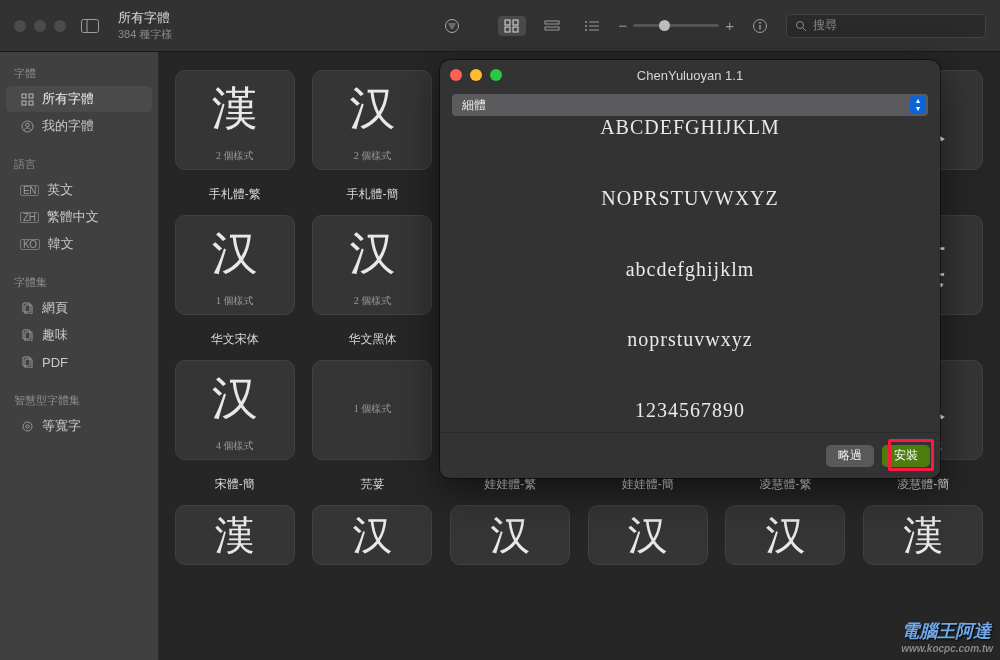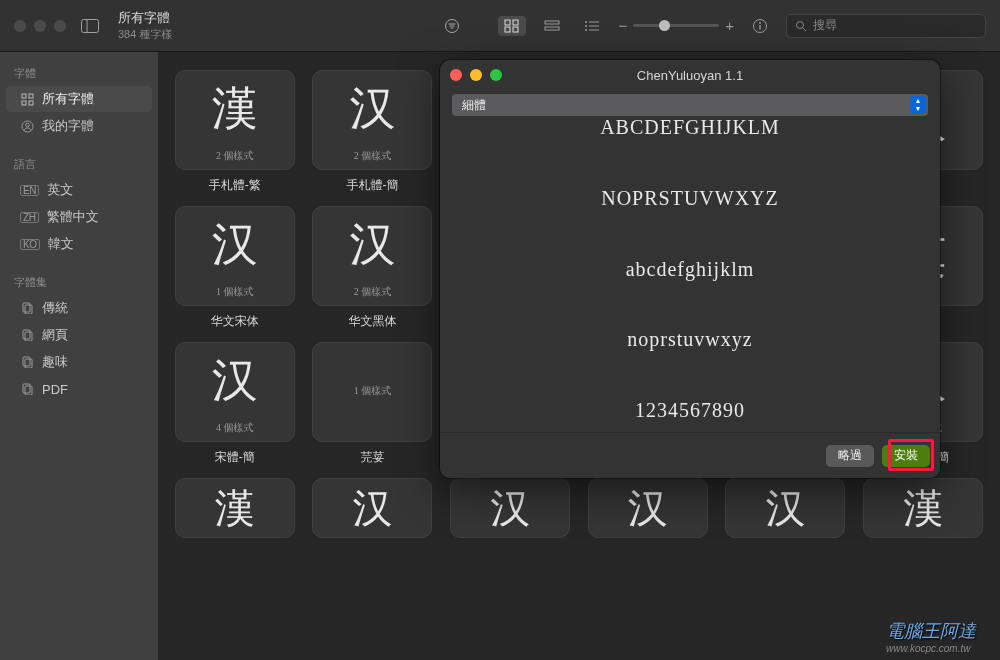--- a/index.html
+++ b/index.html
@@ -94,21 +94,21 @@
   .tile {
     width: 120px; height: 100px;
     background: #353536; border: 1px solid #414141;
     border-radius: 10px;
     display: flex; flex-direction: column;
     align-items: center; justify-content: center;
     overflow: hidden;
   }
   .glyph { font-size: 46px; color: #e8e8e8; line-height: 1; flex: 1; display: flex; align-items: center; }
   .styles { font-size: 10px; color: #9a9a9a; padding: 4px 0 6px 0; font-family: Liberation Serif, serif; }
-  .fname { font-size: 12px; color: #d8d8d8; margin-top: 7px; font-weight: 500; text-align: center; }
+  .fname { font-size: 12px; color: #d8d8d8; margin-top: 16px; font-weight: 500; text-align: center; }
   .row4 .tile { height: 60px; }
   .row4 .glyph { font-size: 40px; }
 
   
   .dialog {
     position: absolute;
     left: 440px; top: 60px;
     width: 500px; height: 418px;
     background: #333334;
     border-radius: 10px;
@@ -167,22 +167,22 @@
     font-size: 12px; display: flex; align-items: center;
     background: #595959; color: #eee; border: none;
   }
   .btn.primary { background: #4d7c0f; color: #fff; }
   .highlight-box {
     position: absolute; border: 3px solid #ff1744;
     width: 46px; height: 32px; border-radius: 2px;
     pointer-events: none;
   }
   .watermark {
-    position: absolute; right: 24px; bottom: 6px;
-    font-size: 18px; color: #6fa8e6; font-weight: 400;
+    position: absolute; right: 7px; bottom: 6px;
+    font-size: 18px; color: #6fa8e6; font-weight: 700;
     text-shadow: 1px 1px 2px #000;
     font-style: italic;
     pointer-events: none;
   }
   .watermark .sub { font-size: 10px; display: block; color: #888; text-shadow: none; }
   svg { display: block; }
 </style>
 </head>
 <body>
 
@@ -307,29 +307,20 @@
 
       <div class="sb-section">
         <div class="sb-heading">字體集</div>
         <div class="sb-item">
             <span class="sb-ico">
               <svg width="12" height="12" viewBox="0 0 12 12">
                 <rect x="2" y="1" width="7" height="9" rx="1" fill="none" stroke="#9a9a9a"></rect>
                 <rect x="4" y="3" width="7" height="9" rx="1" fill="none" stroke="#9a9a9a"></rect>
               </svg>
             </span>
-            <span>傳統</span>
-          </div>
-        <div class="sb-item">
-            <span class="sb-ico">
-              <svg width="12" height="12" viewBox="0 0 12 12">
-                <rect x="2" y="1" width="7" height="9" rx="1" fill="none" stroke="#9a9a9a"></rect>
-                <rect x="4" y="3" width="7" height="9" rx="1" fill="none" stroke="#9a9a9a"></rect>
-              </svg>
-            </span>
             <span>網頁</span>
           </div>
         <div class="sb-item">
             <span class="sb-ico">
               <svg width="12" height="12" viewBox="0 0 12 12">
                 <rect x="2" y="1" width="7" height="9" rx="1" fill="none" stroke="#9a9a9a"></rect>
                 <rect x="4" y="3" width="7" height="9" rx="1" fill="none" stroke="#9a9a9a"></rect>
               </svg>
             </span>
             <span>趣味</span>
@@ -338,20 +329,32 @@
             <span class="sb-ico">
               <svg width="12" height="12" viewBox="0 0 12 12">
                 <rect x="2" y="1" width="7" height="9" rx="1" fill="none" stroke="#9a9a9a"></rect>
                 <rect x="4" y="3" width="7" height="9" rx="1" fill="none" stroke="#9a9a9a"></rect>
               </svg>
             </span>
             <span>PDF</span>
           </div>
       </div>
 
+      <div class="sb-section">
+        <div class="sb-heading">智慧型字體集</div>
+        <div class="sb-item">
+          <span class="sb-ico">
+              <svg width="13" height="13" viewBox="0 0 13 13">
+                <circle cx="6.5" cy="6.5" r="4.5" fill="none" stroke="#9a9a9a"></circle>
+                <circle cx="6.5" cy="6.5" r="1.6" fill="none" stroke="#9a9a9a"></circle>
+              </svg>
+            </span>
+          <span>等寬字</span>
+        </div>
+      </div>
     </div>
 
     <div class="content">
       <div class="grid" id="font-grid">
           <div class="card">
             <div class="tile">
               <div class="glyph">漢</div>
               <div class="styles">2 個樣式</div>
             </div>
             <div class="fname">手札體-繁</div>

